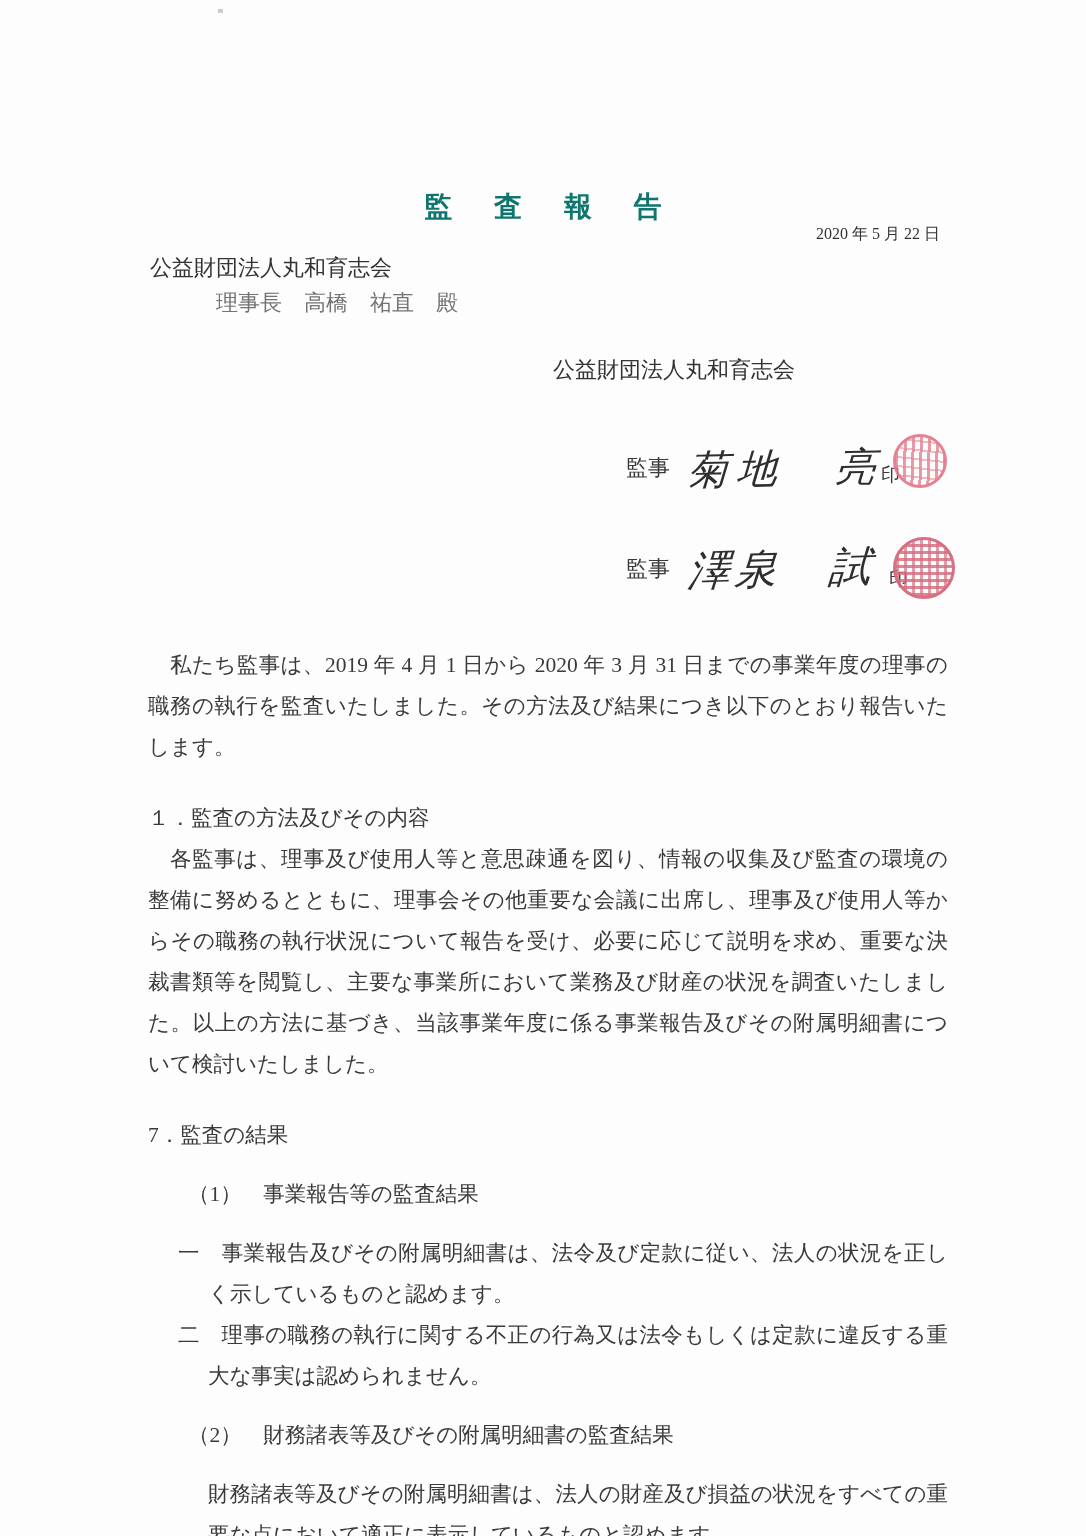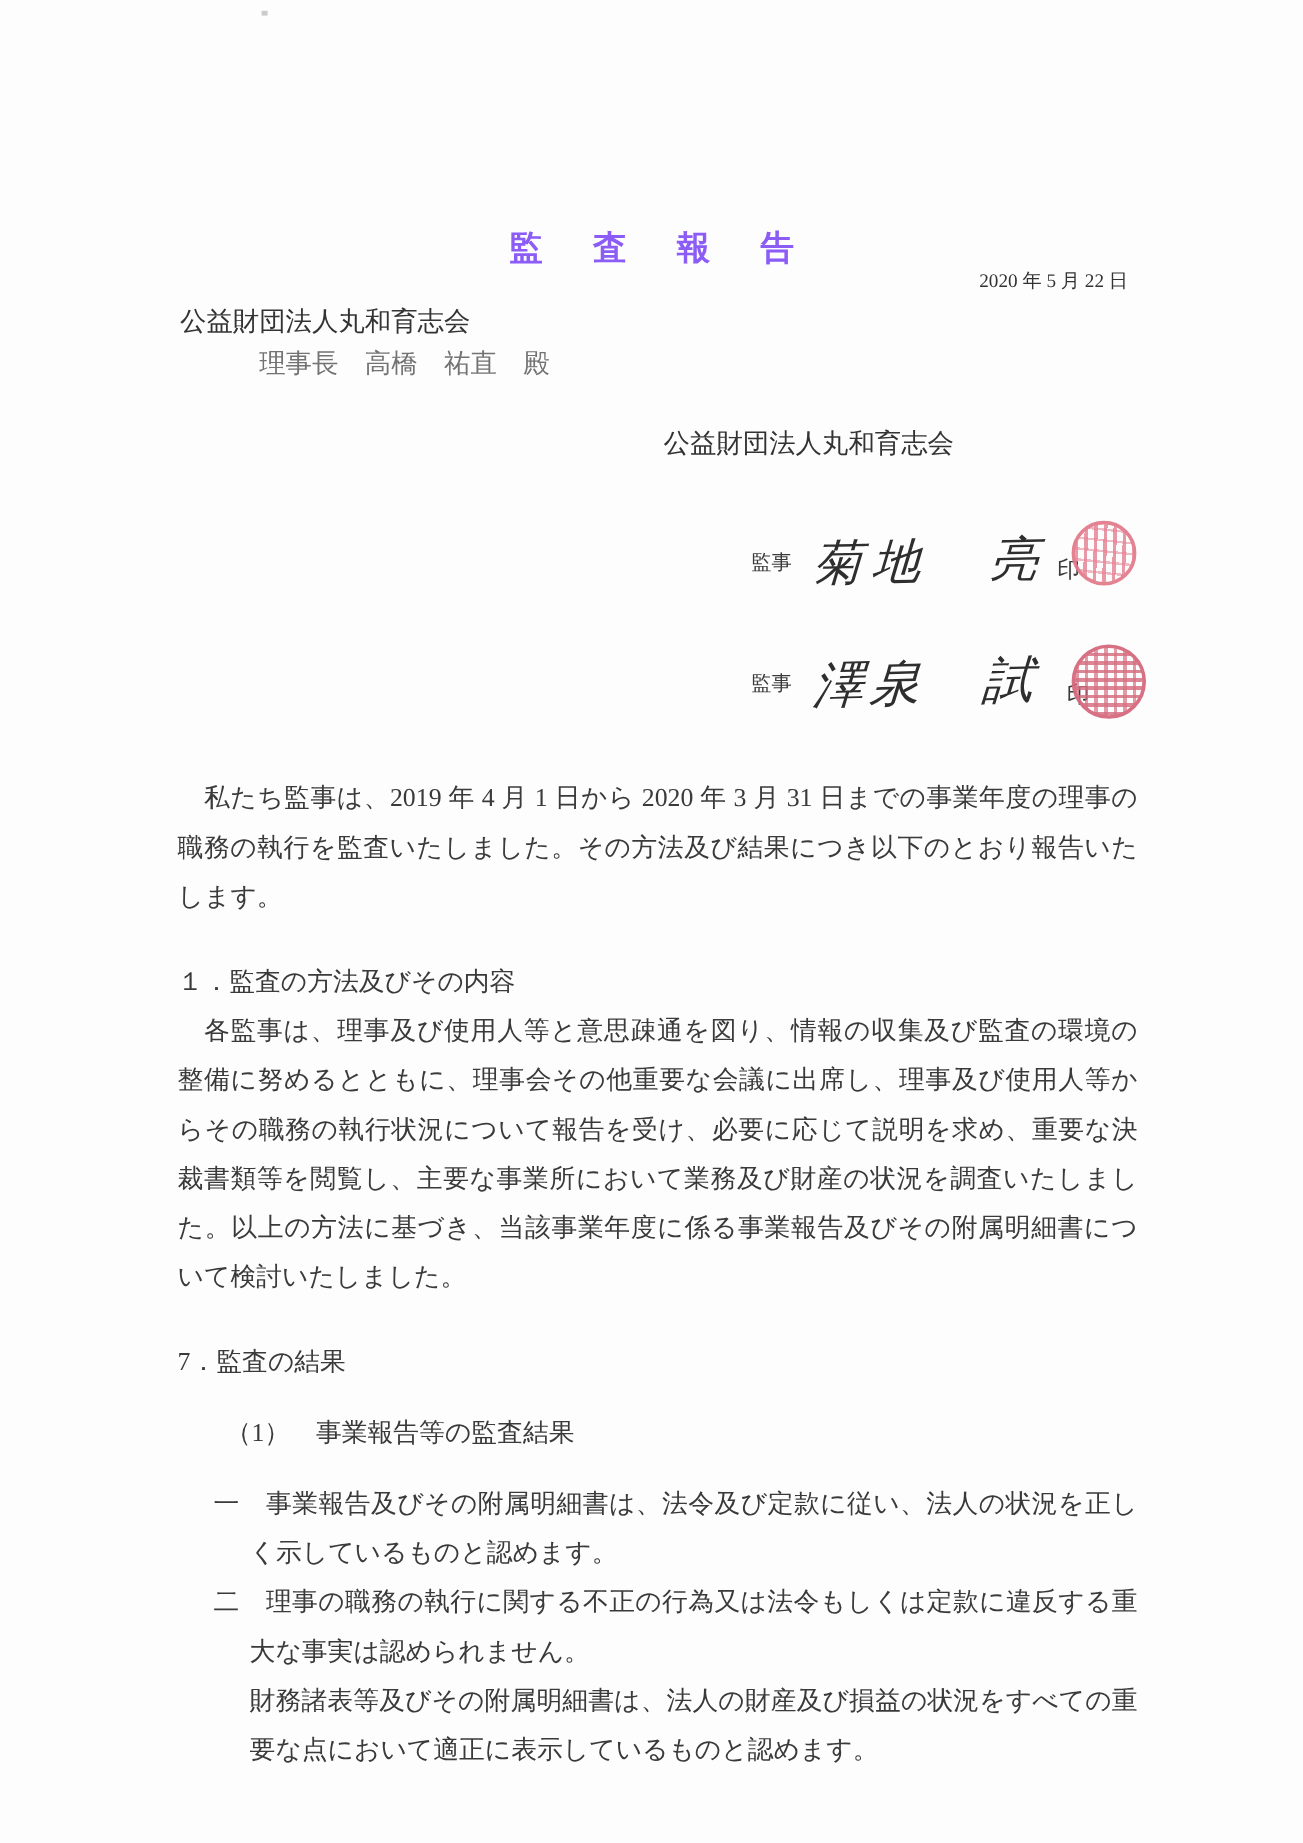--- a/index.html
+++ b/index.html
@@ -45,21 +45,21 @@
   .title {
     position: absolute;
     left: 0;
     top: 188px;
     width: 1086px;
     text-align: center;
     font-size: 28px;
     font-weight: bold;
     letter-spacing: 17px;
     text-indent: 17px;
-    color: #8b5cf6;
+    color: #0f766e;
     font-family: "Liberation Sans", "DejaVu Sans", sans-serif;
   }
 
   .date-line {
     position: absolute;
     right: 146px;
     top: 224px;
     font-size: 16px;
     color: #333333;
     white-space: nowrap;
@@ -98,21 +98,21 @@
     position: absolute;
     left: 626px;
     display: flex;
     align-items: center;
     white-space: nowrap;
   }
   .sig-row-1 { top: 448px; }
   .sig-row-2 { top: 548px; }
 
   .sig-role {
-    font-size: 17px;
+    font-size: 22px;
     color: #3a3a3a;
     margin-right: 18px;
   }
 
   .sig-name {
     font-family: "DejaVu Serif", serif;
     font-size: 40px;
     color: #2e2e2e;
     letter-spacing: 9px;
     font-style: italic;
@@ -248,18 +248,19 @@
     <div class="gap-md"></div>
 
     <p class="heading">7．監査の結果</p>
 
     <p class="lvl1">（1）　事業報告等の監査結果</p>
 
     <p class="lvl2">一　事業報告及びその附属明細書は、法令及び定款に従い、法人の状況を正しく示しているものと認めます。</p>
 
     <p class="lvl2">二　理事の職務の執行に関する不正の行為又は法令もしくは定款に違反する重大な事実は認められません。</p>
 
+    <p class="lvl1">（2）　財務諸表等及びその附属明細書の監査結果</p>
 
     <p class="lvl2-cont">財務諸表等及びその附属明細書は、法人の財産及び損益の状況をすべての重要な点において適正に表示しているものと認めます。</p>
 
   </div>
 
 </div>
 
 </body></html>

